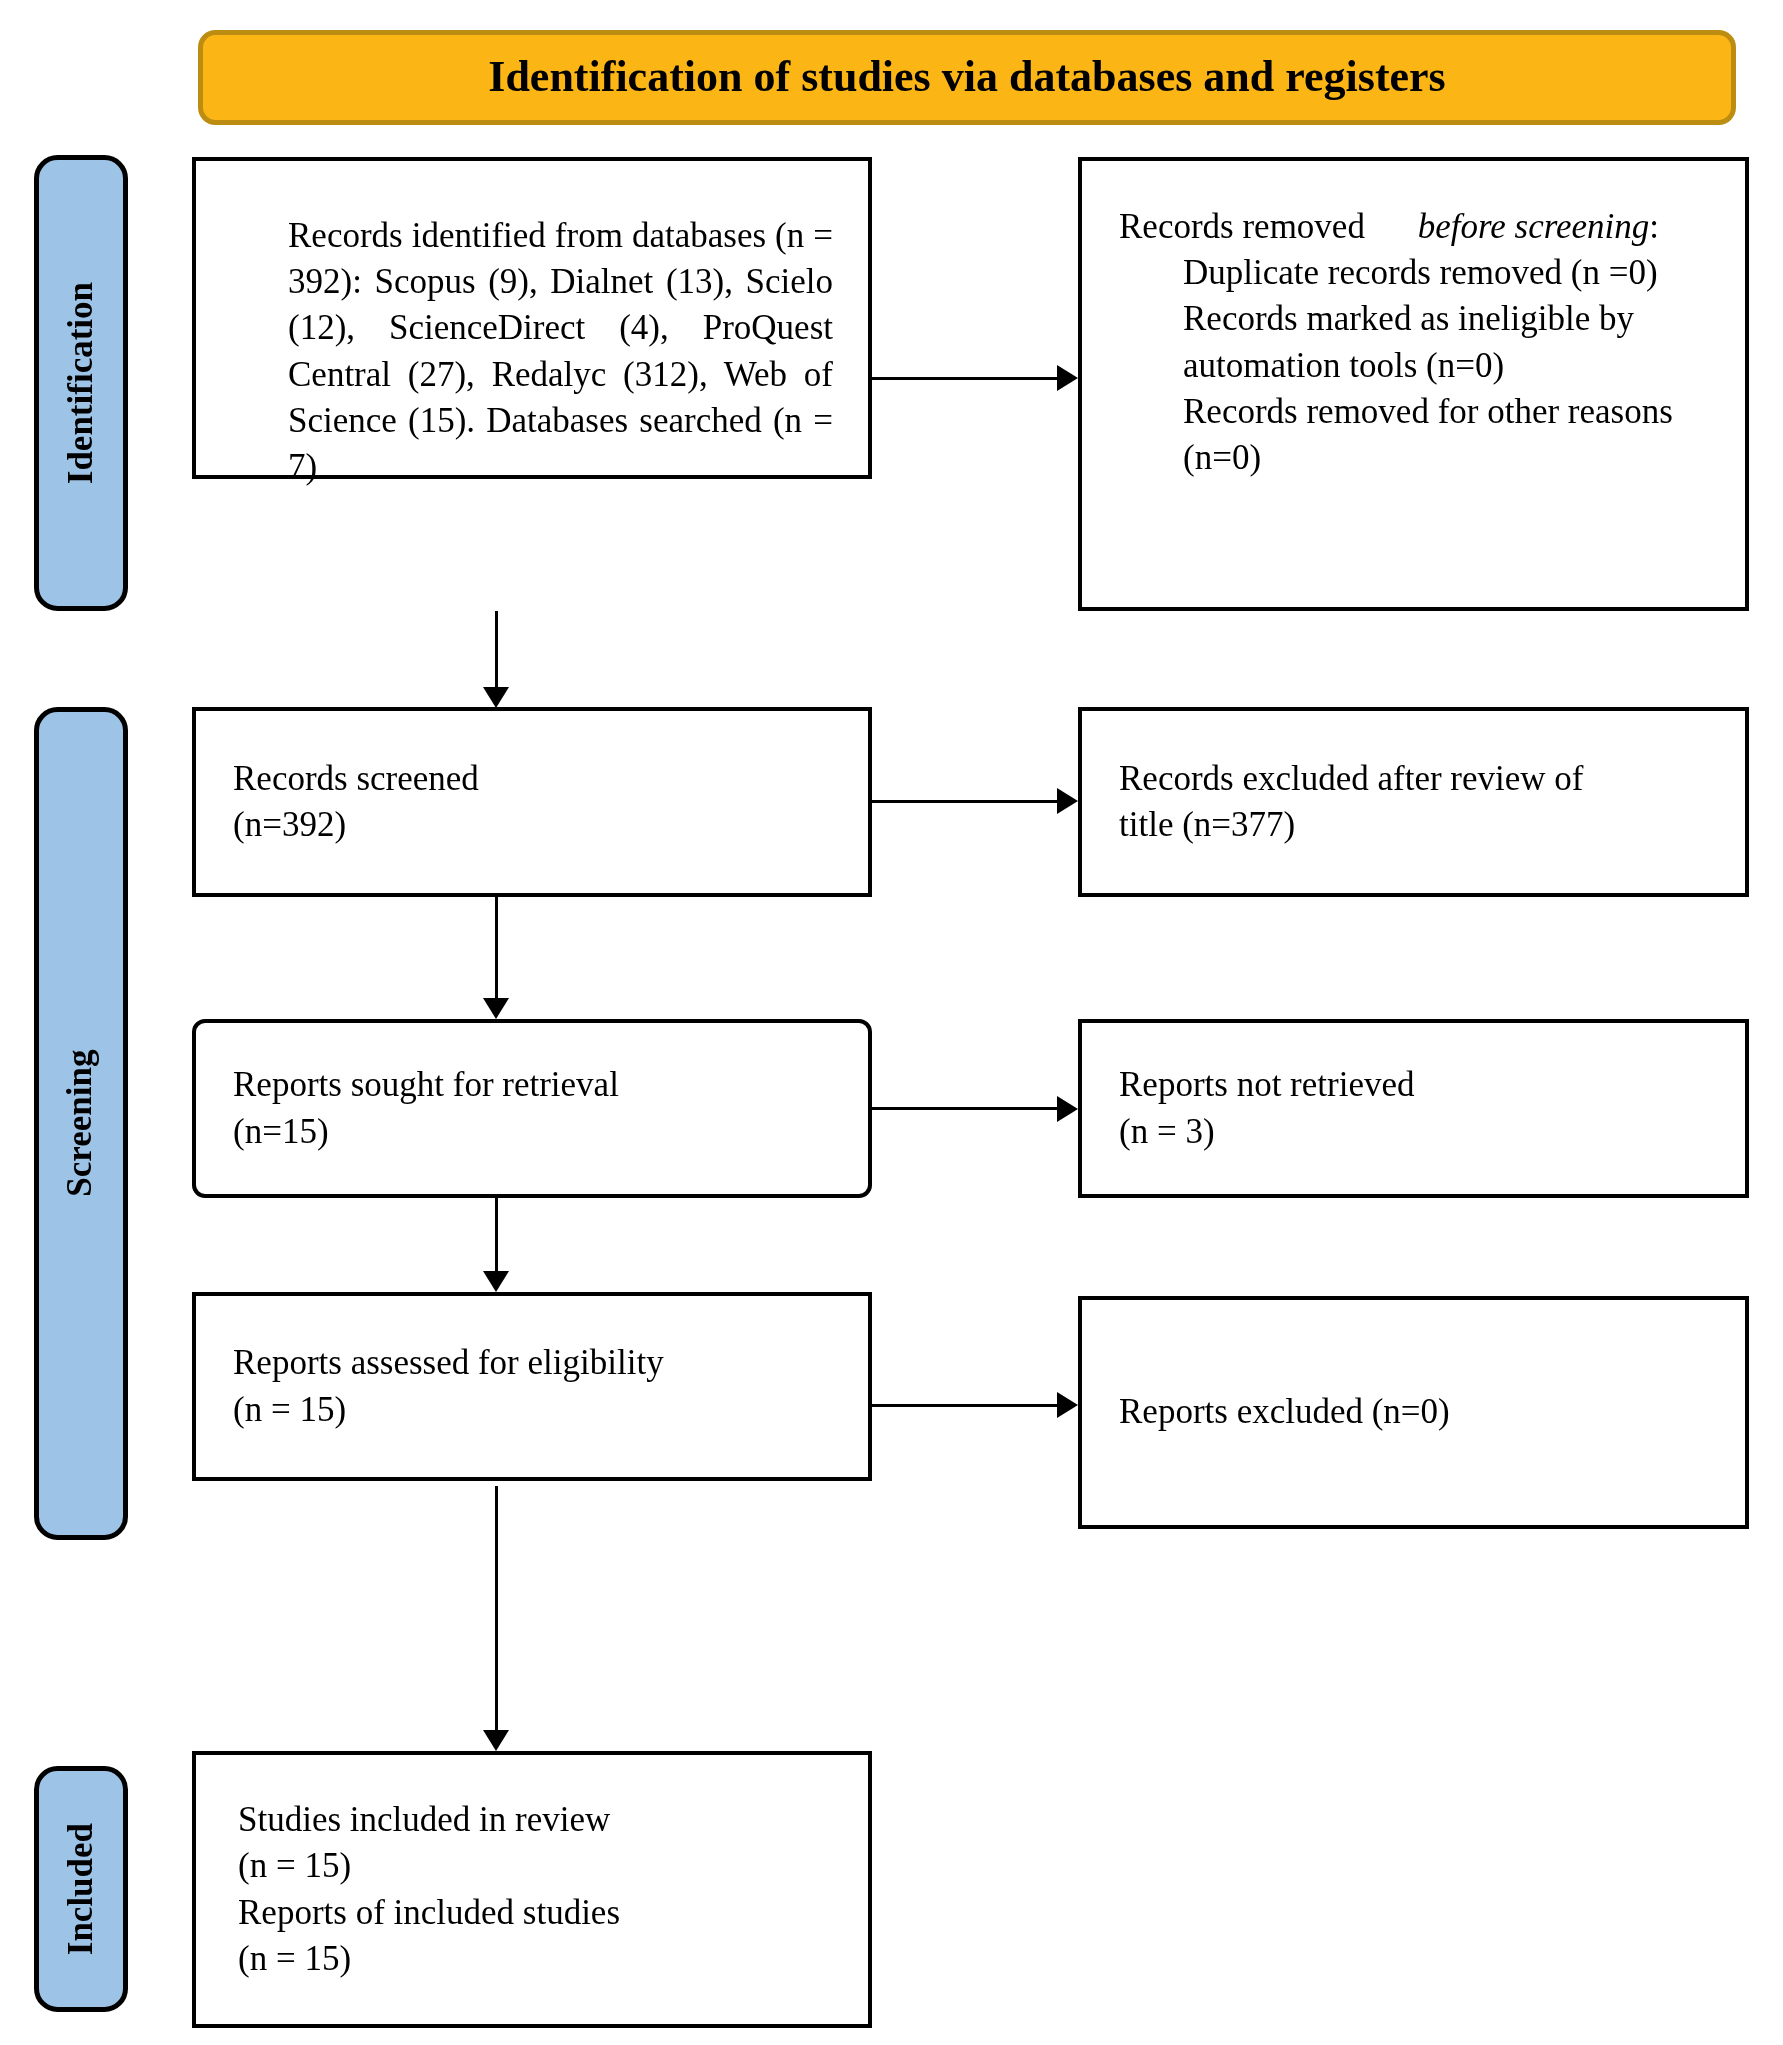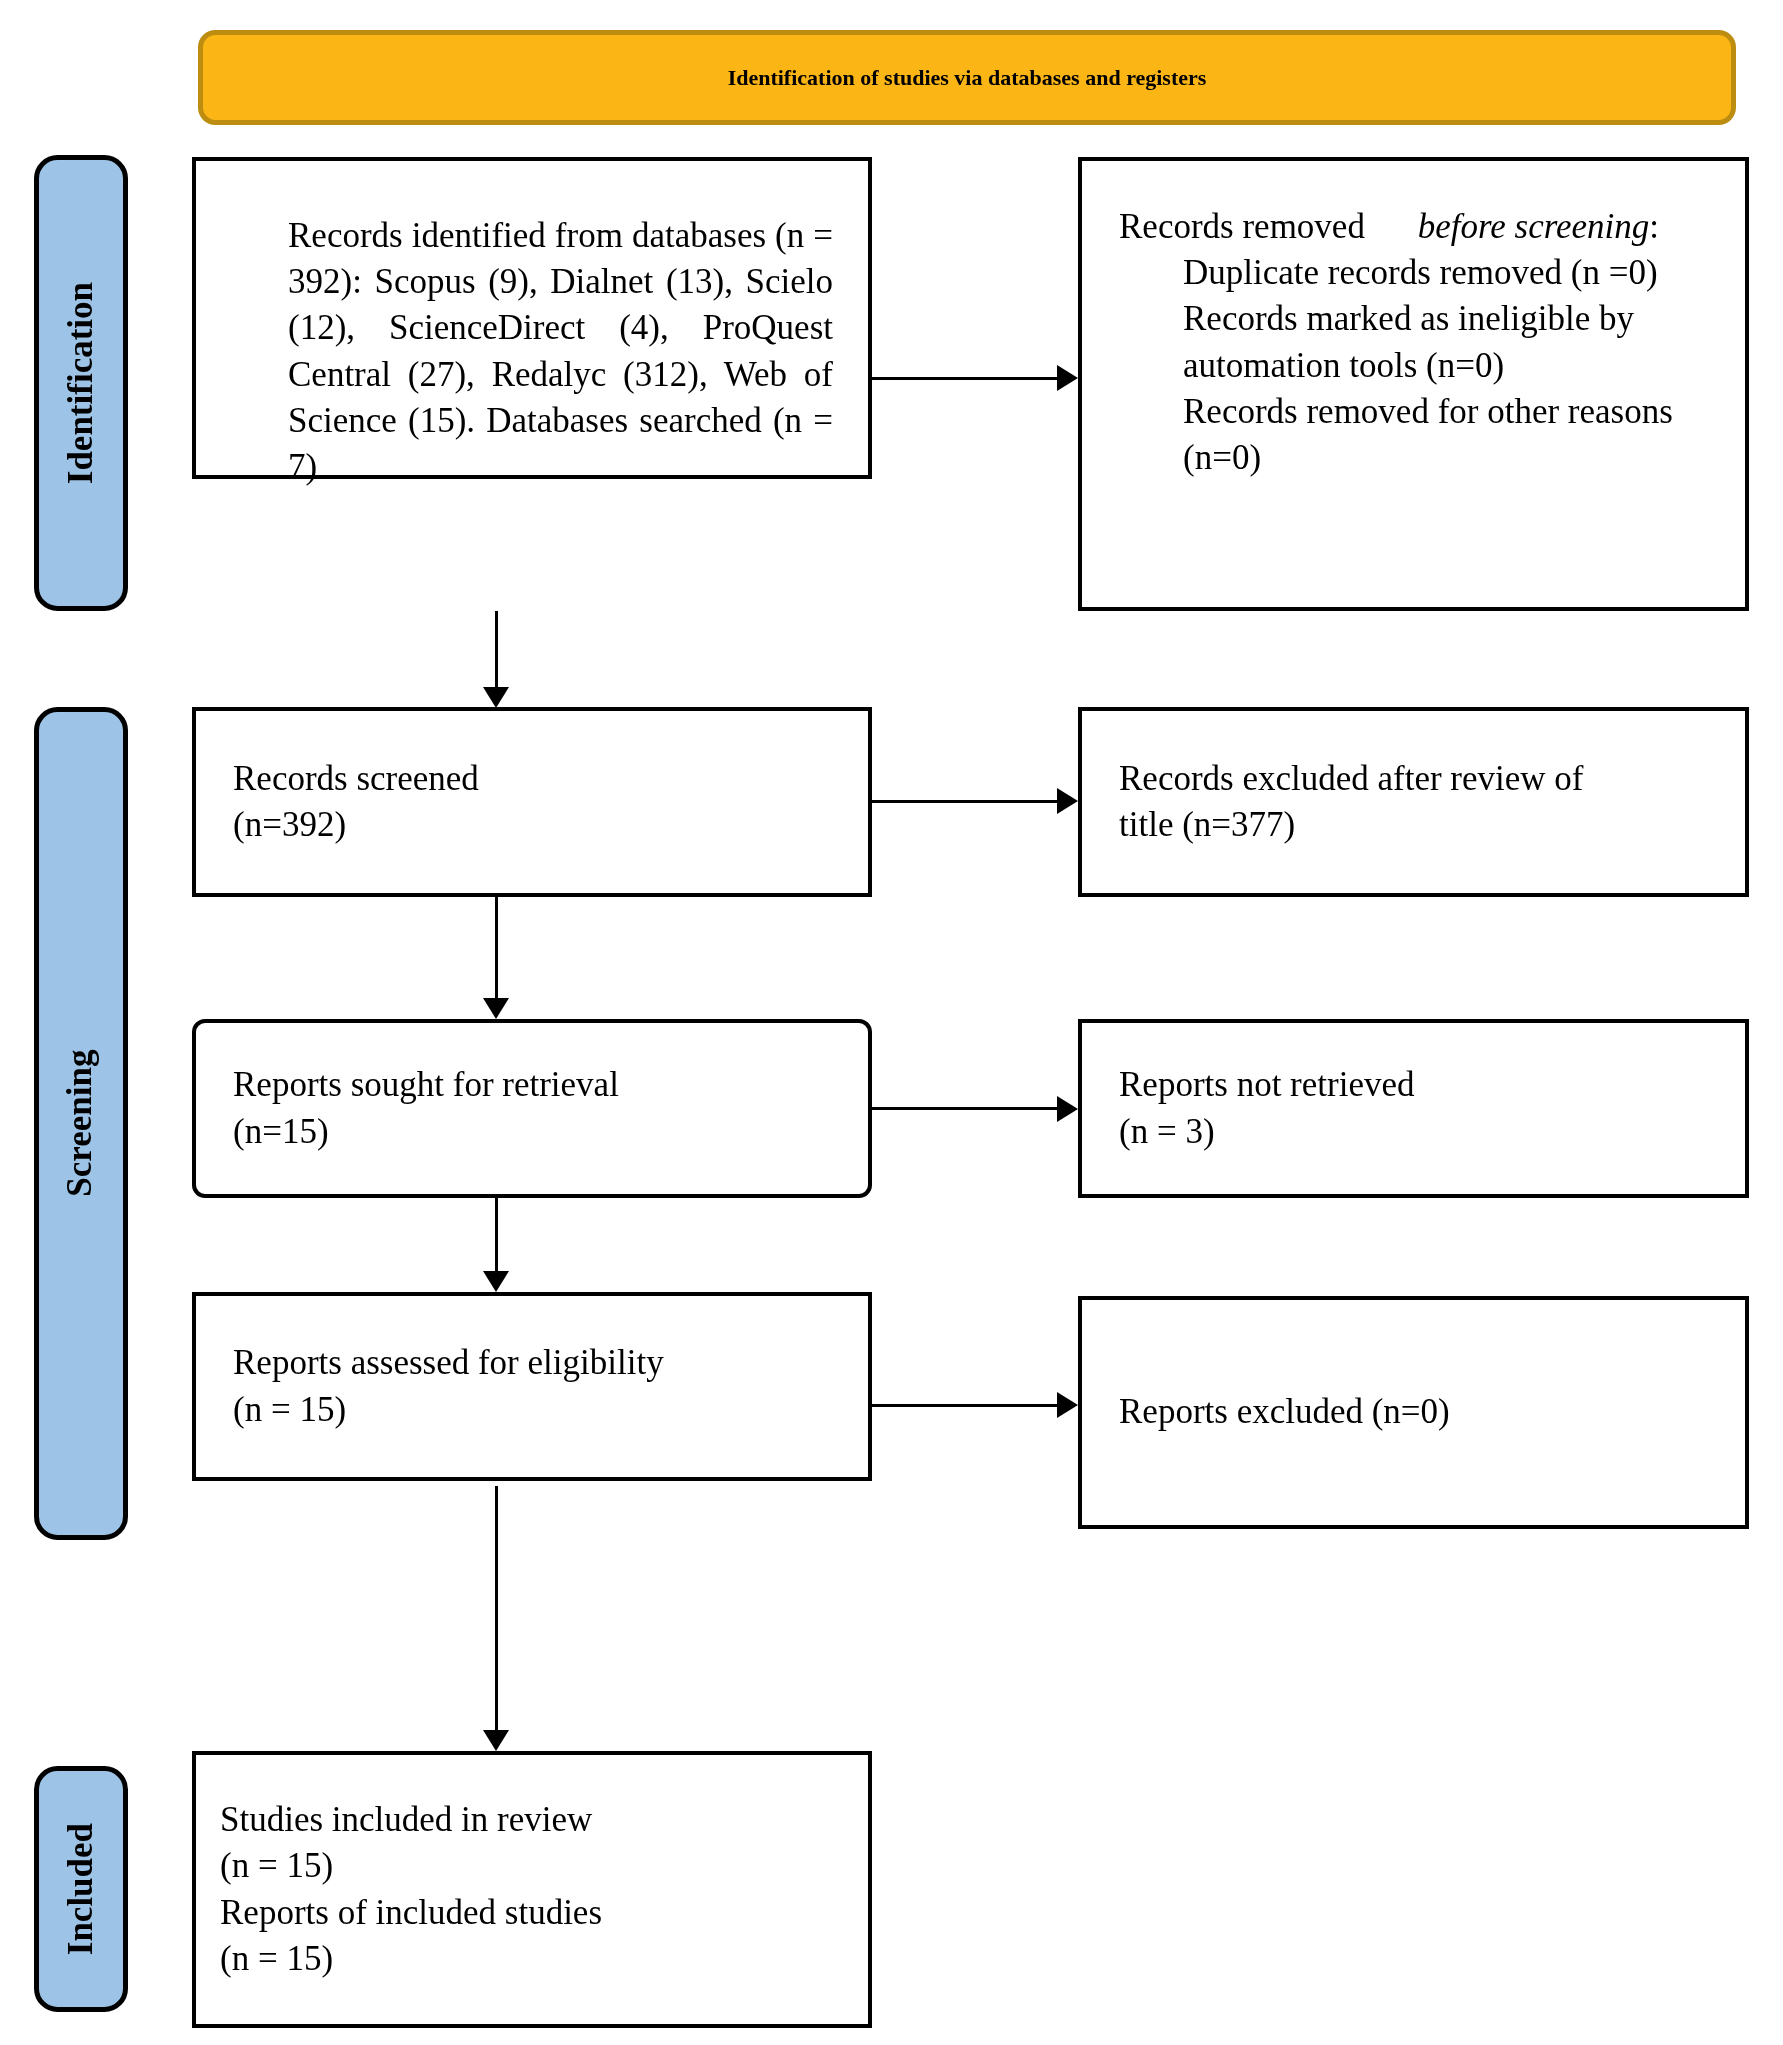--- a/index.html
+++ b/index.html
@@ -14,21 +14,21 @@
     background:var(--background);
     font-family:"Liberation Serif","DejaVu Serif",serif;
     color:var(--text); font-size:35px; line-height:1.32;
   }
   
   .banner{
     position:absolute; left:198px; top:30px; width:1538px; height:95px;
     background:var(--banner_fill); border:5px solid var(--banner_border);
     border-radius:17.4px; display:flex; align-items:center; justify-content:center;
   }
-  .banner span{font-weight:bold; font-size:22px;}
+  .banner span{font-weight:bold; font-size:44px;}
   
   .stage{
     position:absolute; left:34px; width:94px;
     background:var(--stage_fill); border:5.6px solid var(--stage_border);
     border-radius:23.6px; display:flex; align-items:center; justify-content:center;
     overflow:hidden;
   }
   .stage .rot{
     transform:rotate(-90deg); white-space:nowrap;
     font-weight:bold; font-size:35px;
@@ -54,21 +54,21 @@
   .boxR4{top:1296px; height:233px;}
   .box1 p{
     padding:52px 35px 0 92px; text-align:justify;
   }
   .boxR1 .inner{padding:43px 56px 0 37px;}
   .boxR1 .item{padding-left:64px;}
   .vcenter{
     display:flex; flex-direction:column; justify-content:center;
     height:100%; padding-left:37px; padding-right:18.6px;
   }
-  .box5 .vcenter{padding-left:24px;}
+  .box5 .vcenter{padding-left:42px;}
   em{margin-left:44px;}
   
   .vline{position:absolute; width:2.5px; background:var(--arrow); left:495px;}
   .vhead{
     position:absolute; left:483px; width:0; height:0;
     border-left:13px solid transparent; border-right:13px solid transparent;
     border-top:21px solid var(--arrow);
   }
   .hline{position:absolute; height:2.5px; background:var(--arrow); left:872px; width:185px;}
   .hhead{

